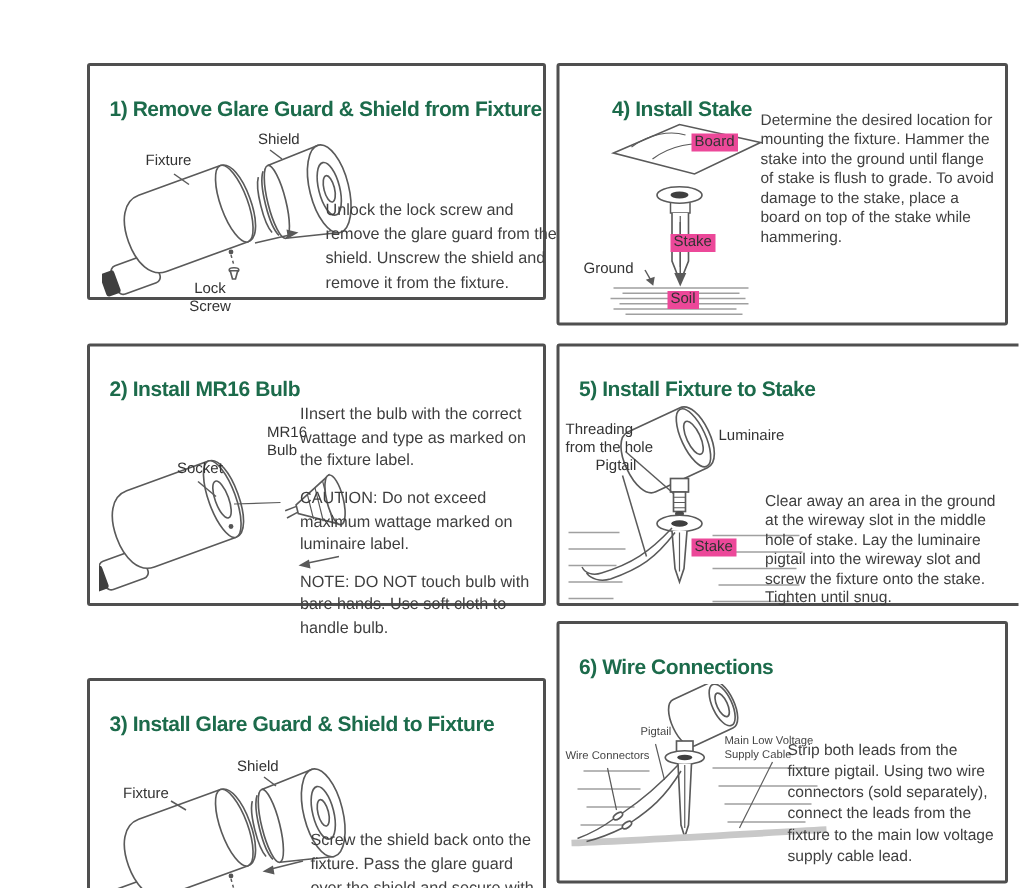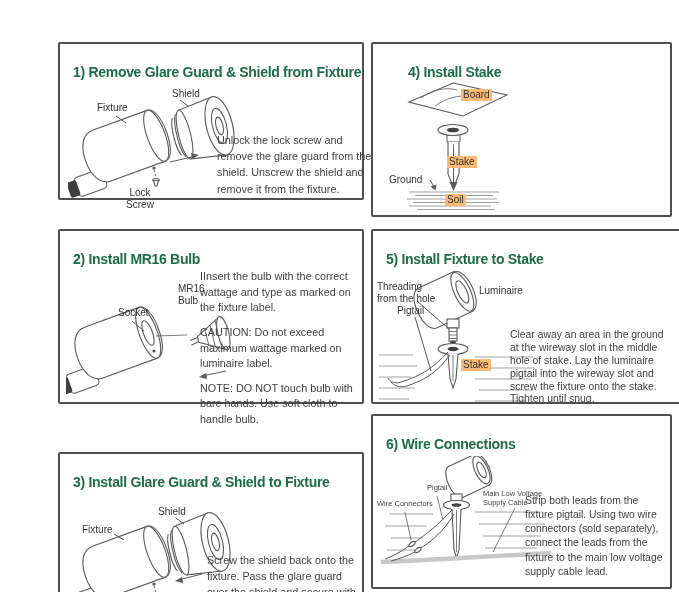--- a/index.html
+++ b/index.html
@@ -36,21 +36,21 @@
   #t6{left:152px;top:78px;width:142px;font-size:10.4px;line-height:1.36;}
   .diagram{position:absolute;}
   #d1{left:8px;top:44px;width:195px;height:124px;}
   #d2{left:6px;top:48px;width:195px;height:120px;}
   #d3{left:8px;top:48px;width:195px;height:120px;}
   #d4{left:14px;top:32px;width:140px;height:136px;}
   #d5{left:4px;top:38px;width:165px;height:134px;}
   #d6{left:2px;top:40px;width:182px;height:132px;}
   .diagram svg{position:absolute;left:0;top:0;}
   .dlabel{position:absolute;font-size:10px;color:#333;line-height:1.15;white-space:pre-line;}
-  .bgw{background:#fdba74;padding:0 2px;}
+  .bgw{background:#ec4899;padding:0 2px;}
   .sm{font-size:7.5px;color:#444;}
   .ctr{text-align:center;}
   .wh{fill:#fff;stroke:#5a5a5a;stroke-width:1.1;}
   .ln{fill:none;stroke:#5a5a5a;stroke-width:1;}
   .th{fill:none;stroke:#5a5a5a;stroke-width:.8;}
   .gl{fill:none;stroke:#a0a0a0;stroke-width:1;}
   .ah{fill:#5a5a5a;stroke:none;}
 </style>
 </head>
 <body>
@@ -123,20 +123,21 @@
         <path class="ln" d="M43 104 L47 111"></path>
           <polygon class="ah" points="48.5,114.5 43.5,110.5 49.5,108.5"></polygon>
         <path class="gl" d="M22 116 H112 M28 119.5 H106 M20 123 H110 M26 126.5 H112 M22 130 H104 M30 133.5 H108"></path>
       </svg>
       <span class="dlabel bgw" style="left:74px;top:13px">Board</span>
       <span class="dlabel bgw" style="left:60px;top:80px">Stake</span>
       <span class="dlabel" style="left:2px;top:98px">Ground</span>
       <span class="dlabel bgw" style="left:58px;top:118px">Soil</span>
     </div>
     <div class="ptext" id="t4">
+      <p>Determine the desired location for mounting the fixture. Hammer the stake into the ground until flange of stake is flush to grade. To avoid damage to the stake, place a board on top of the stake while hammering.</p>
     </div>
   </section>
 
   <section class="panel" id="p2">
     <h2 class="ptitle">2) Install MR16 Bulb</h2>
     <div class="diagram" id="d2">
       <svg width="195" height="120" viewBox="0 0 195 120">
         <use href="#fx-body" x="-6" y="14"></use>
         <ellipse cx="82" cy="54" rx="4.5" ry="13" transform="rotate(-20 82 54)" class="wh"></ellipse>
         <circle cx="88" cy="72" r="1.6" fill="#555"></circle>

